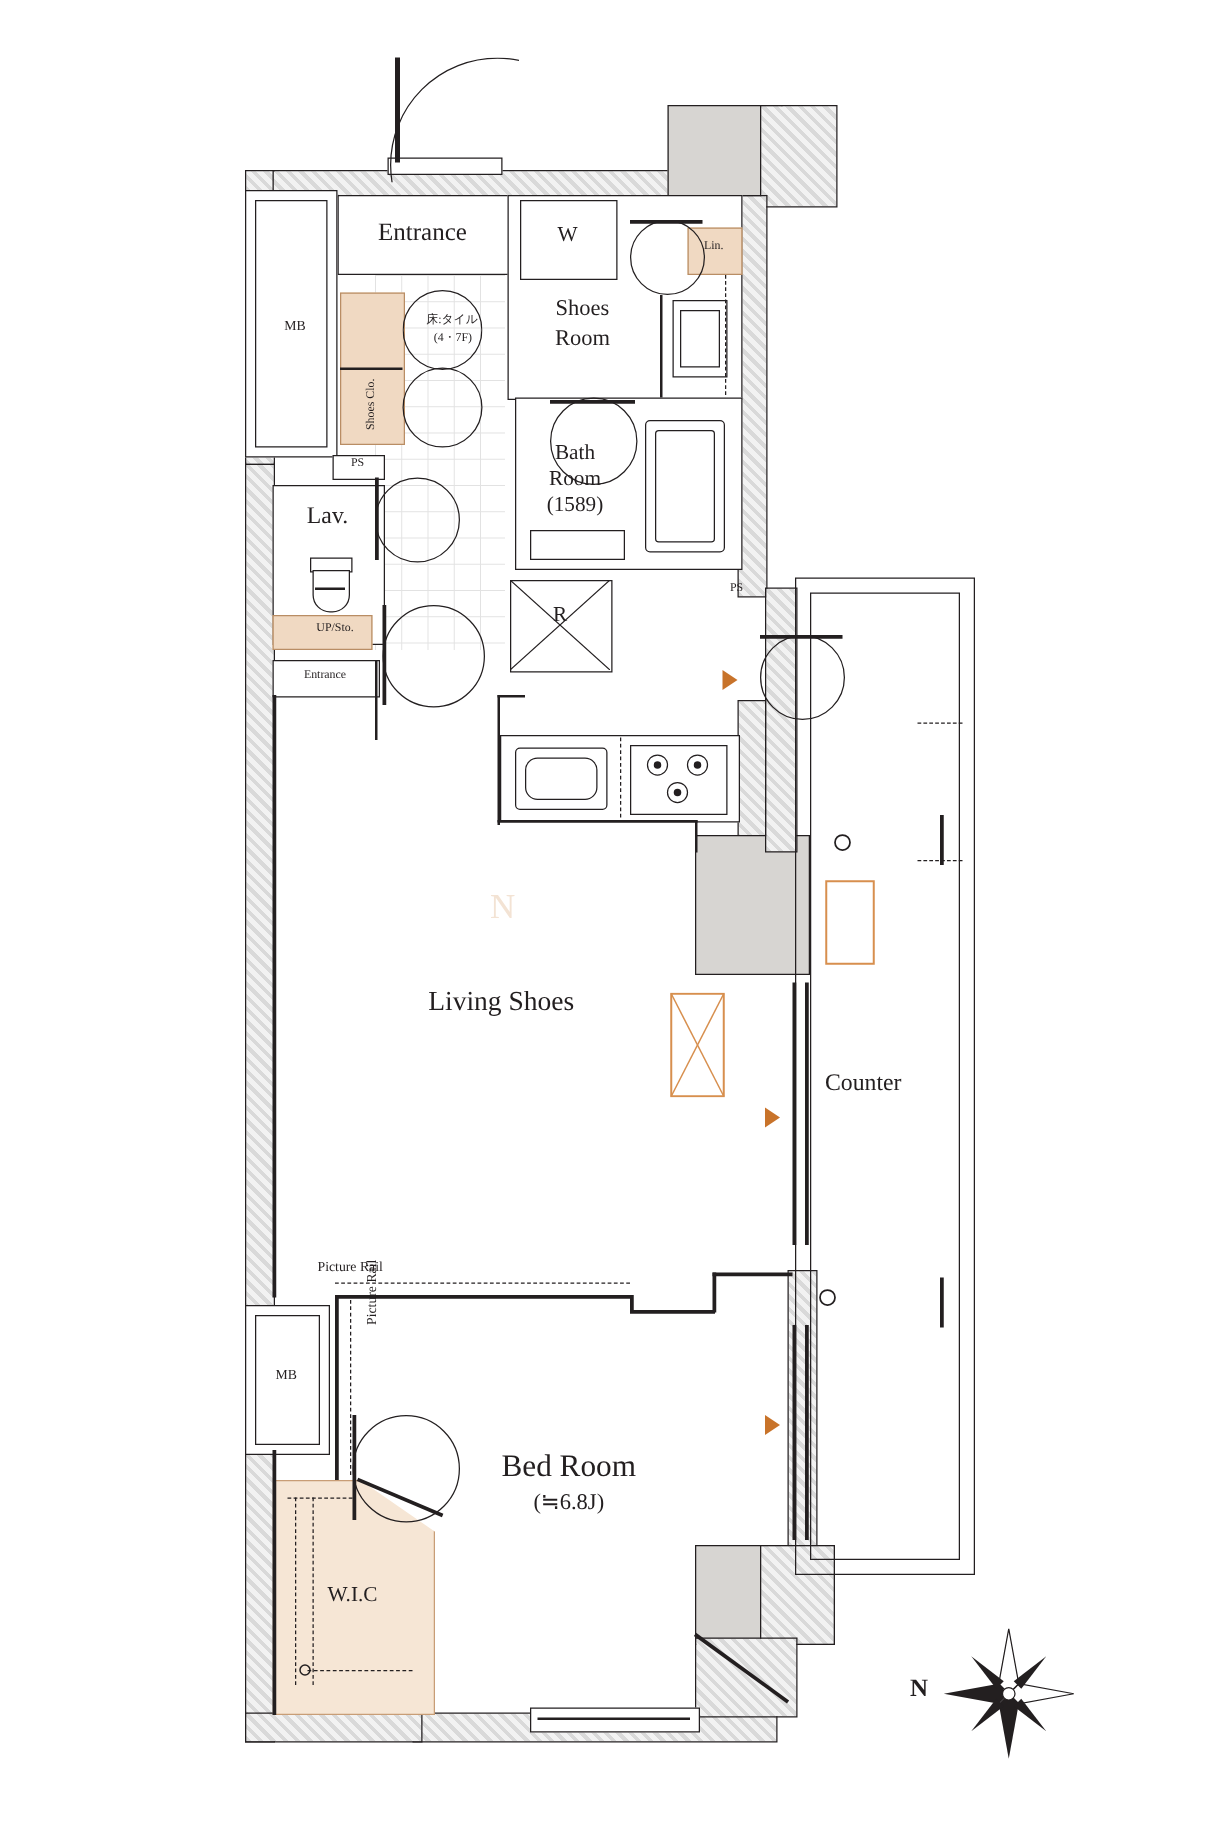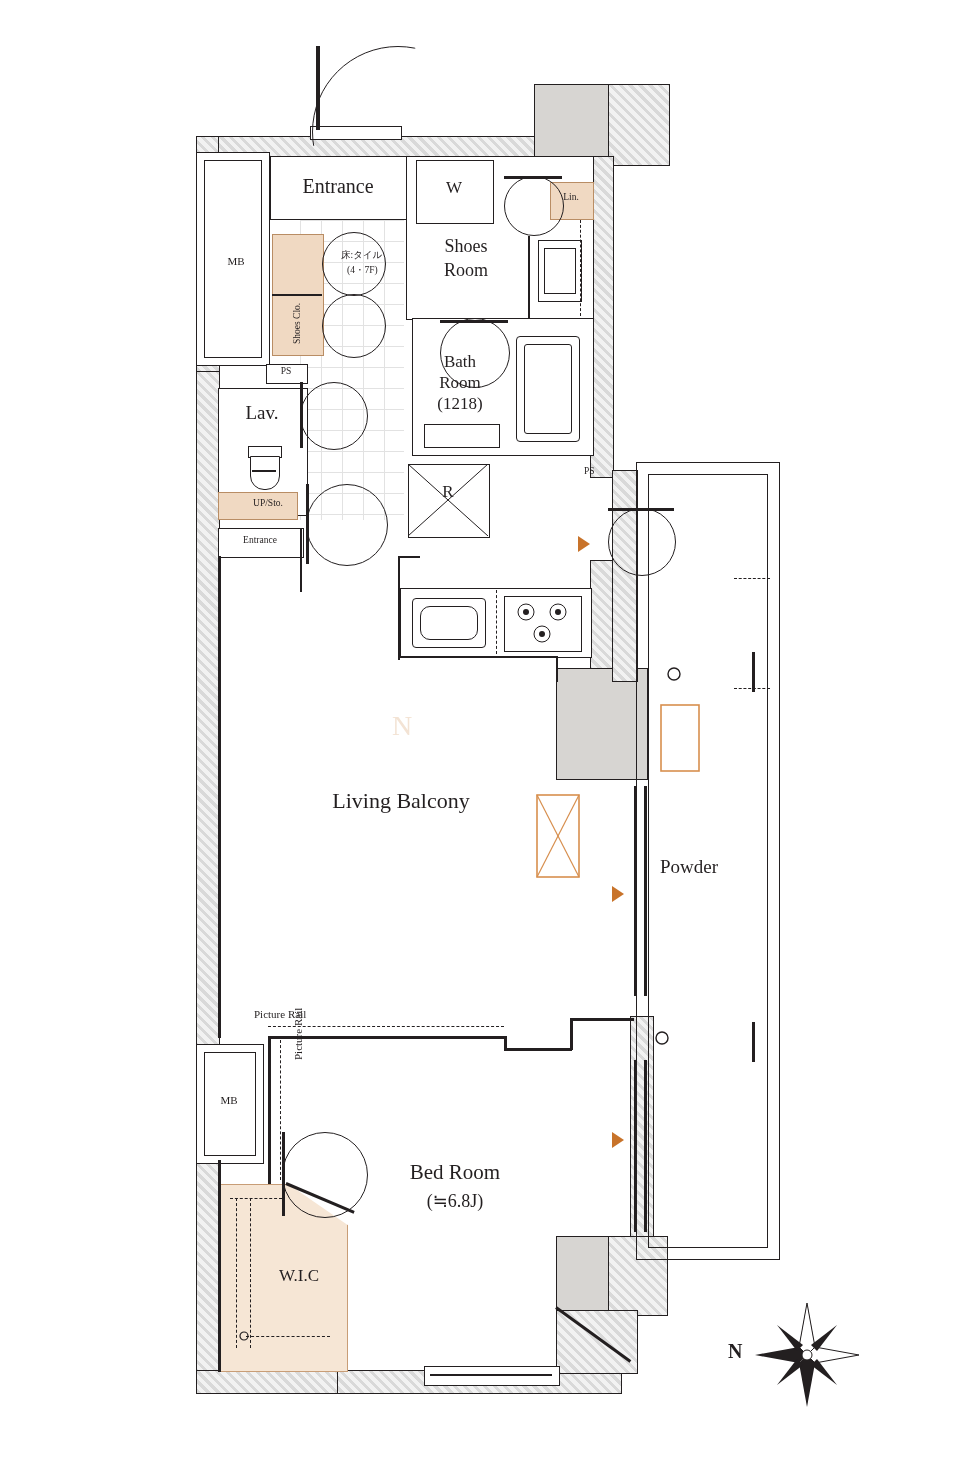--- a/index.html
+++ b/index.html
@@ -97,21 +97,21 @@
   <div class="thinline" style="left:504px;top:176px;width:58px;height:3px;"></div>
 
   <div class="white" style="left:538px;top:240px;width:42px;height:60px;"></div>
   <div class="white" style="left:544px;top:248px;width:30px;height:44px;"></div>
   <div class="vdash" style="left:580px;top:220px;height:96px;"></div>
   <div class="thinline" style="left:528px;top:236px;width:2px;height:84px;"></div>
 
   <div class="wall" style="left:412px;top:318px;width:180px;height:136px;"></div>
   <div class="lbl" style="left:412px;top:352px;width:96px;text-align:center;font-size:17px;">Bath</div>
   <div class="lbl" style="left:412px;top:373px;width:96px;text-align:center;font-size:17px;">Room</div>
-  <div class="lbl" style="left:412px;top:394px;width:96px;text-align:center;font-size:17px;">(1218)</div>
+  <div class="lbl" style="left:412px;top:394px;width:96px;text-align:center;font-size:17px;">(1589)</div>
 
   <div class="white" style="left:516px;top:336px;width:62px;height:104px;border-radius:4px;"></div>
   <div class="white" style="left:524px;top:344px;width:46px;height:88px;border-radius:3px;"></div>
   <div class="white" style="left:424px;top:424px;width:74px;height:22px;"></div>
   <div class="arc" style="left:440px;top:318px;width:68px;height:68px;"></div>
   <div class="thinline" style="left:440px;top:320px;width:68px;height:3px;"></div>
 
   <div class="wall" style="left:218px;top:388px;width:88px;height:126px;"></div>
   <div class="lbl" style="left:218px;top:402px;width:88px;text-align:center;font-size:19px;">Lav.</div>
 
@@ -156,32 +156,32 @@
     <circle cx="54" cy="16" r="3" fill="#231f20"></circle>
     <circle cx="38" cy="38" r="8" fill="none" stroke="#231f20" stroke-width="1"></circle>
     <circle cx="38" cy="38" r="3" fill="#231f20"></circle>
   </svg>
 
   <div class="thinline" style="left:398px;top:556px;width:2px;height:104px;"></div>
   <div class="thinline" style="left:398px;top:556px;width:22px;height:2px;"></div>
   <div class="thinline" style="left:398px;top:656px;width:160px;height:2px;"></div>
   <div class="thinline" style="left:556px;top:656px;width:2px;height:26px;"></div>
 
-  <div class="lbl" style="left:248px;top:788px;width:306px;text-align:center;font-size:22px;">Living Balcony</div>
+  <div class="lbl" style="left:248px;top:788px;width:306px;text-align:center;font-size:22px;">Living Shoes</div>
 
   <svg style="position:absolute;left:536px;top:794px;width:44px;height:84px;">
     <rect x="1" y="1" width="42" height="82" fill="none" stroke="#d78f4e" stroke-width="1.6"></rect>
     <line x1="1" y1="1" x2="43" y2="83" stroke="#d78f4e" stroke-width="1.2"></line>
     <line x1="43" y1="1" x2="1" y2="83" stroke="#d78f4e" stroke-width="1.2"></line>
   </svg>
   <div class="lbl" style="left:392px;top:710px;font-size:28px;color:#f3e3d4;">N</div>
 
   <div class="thin" style="left:636px;top:462px;width:142px;height:796px;"></div>
   <div class="thin" style="left:648px;top:474px;width:118px;height:772px;"></div>
-  <div class="lbl" style="left:660px;top:856px;font-size:19px;">Powder</div>
+  <div class="lbl" style="left:660px;top:856px;font-size:19px;">Counter</div>
 
   <div class="dash" style="left:734px;top:578px;width:36px;"></div>
   <div class="dash" style="left:734px;top:688px;width:36px;"></div>
   <div class="thinline" style="left:752px;top:652px;width:3px;height:40px;"></div>
   <div class="thinline" style="left:752px;top:1022px;width:3px;height:40px;"></div>
 
   <svg style="position:absolute;left:660px;top:704px;width:40px;height:68px;">
     <rect x="1" y="1" width="38" height="66" fill="none" stroke="#d78f4e" stroke-width="1.6"></rect>
   </svg>
   <svg style="position:absolute;left:664px;top:664px;width:20px;height:20px;">
@@ -202,25 +202,25 @@
   <div class="dash" style="left:268px;top:1026px;width:236px;"></div>
   <div class="lbl sm" style="left:254px;top:1008px;">Picture Rail</div>
   <div class="lbl sm rot" style="left:292px;top:1060px;">Picture Rail</div>
   <div class="vdash" style="left:280px;top:1040px;height:140px;"></div>
   <div class="thinline" style="left:268px;top:1036px;width:3px;height:150px;"></div>
   <div class="thinline" style="left:504px;top:1036px;width:3px;height:14px;"></div>
   <div class="thinline" style="left:504px;top:1048px;width:68px;height:3px;"></div>
   <div class="thinline" style="left:570px;top:1018px;width:3px;height:32px;"></div>
   <div class="thinline" style="left:570px;top:1018px;width:64px;height:3px;"></div>
 
-  <div class="lbl" style="left:330px;top:1160px;width:250px;text-align:center;font-size:21px;">Bed Room</div>
+  <div class="lbl" style="left:330px;top:1160px;width:250px;text-align:center;font-size:25px;">Bed Room</div>
   <div class="lbl" style="left:330px;top:1190px;width:250px;text-align:center;font-size:18px;">(≒6.8J)</div>
 
   <div class="tanlight" style="left:218px;top:1184px;width:128px;height:186px;clip-path:polygon(0 0,54% 0,100% 22%,100% 100%,0 100%);"></div>
-  <div class="lbl" style="left:218px;top:1266px;width:128px;text-align:center;font-size:17px;margin-left:17px;">W.I.C</div>
+  <div class="lbl" style="left:218px;top:1266px;width:128px;text-align:center;font-size:17px;">W.I.C</div>
   <div class="dash" style="left:230px;top:1198px;width:52px;"></div>
   <div class="vdash" style="left:236px;top:1198px;height:150px;"></div>
   <div class="vdash" style="left:250px;top:1198px;height:150px;"></div>
   <div class="dash" style="left:246px;top:1336px;width:84px;"></div>
   <svg style="position:absolute;left:236px;top:1328px;width:16px;height:16px;">
     <circle cx="8" cy="8" r="4" fill="none" stroke="#231f20" stroke-width="1.2"></circle>
   </svg>
 
   <div class="arc" style="left:282px;top:1132px;width:84px;height:84px;"></div>
   <div class="thinline" style="left:282px;top:1132px;width:3px;height:84px;"></div>

